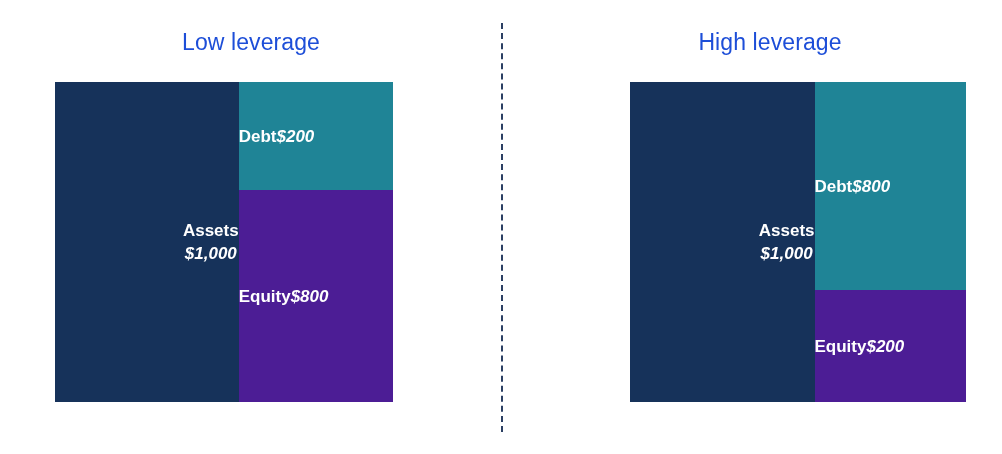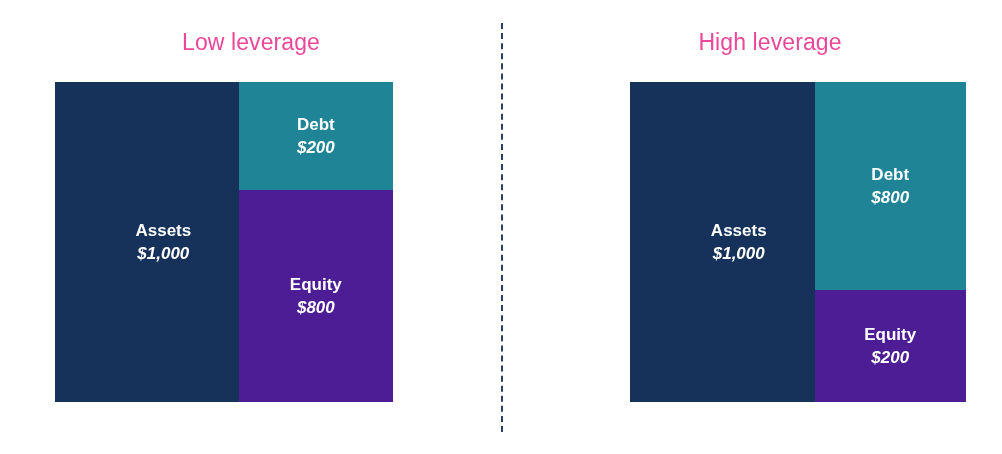--- a/index.html
+++ b/index.html
@@ -26,48 +26,47 @@
     top: 0;
   }
   .panel-title {
     position: absolute;
     top: 28px;
     left: 0;
     width: 100%;
     text-align: center;
     font-size: 23px;
     font-weight: 400;
-    color: #ec4899;
+    color: #1d4ed8;
     letter-spacing: 0.1px;
     line-height: 28px;
     white-space: nowrap;
   }
 
   
   .bs {
     position: absolute;
     display: flex;
     flex-direction: row;
   }
   .bs-left {
     display: flex;
     align-items: center;
-    justify-content: center;
+    justify-content: flex-end;
     background: #16325a;
     padding-left: 33px;
   }
   .bs-right {
     display: flex;
     flex-direction: column;
   }
   .bs-cell {
     display: flex;
-    flex-direction: column;
+    flex-direction: row;
     align-items: center;
-    justify-content: center;
   }
   .bs-cell.debt   { background: #1f8496; }
   .bs-cell.equity { background: #4c1d95; }
 
   .cell-label {
     color: #ffffff;
     font-size: 17px;
     font-weight: bold;
     line-height: 23px;
     text-align: center;

